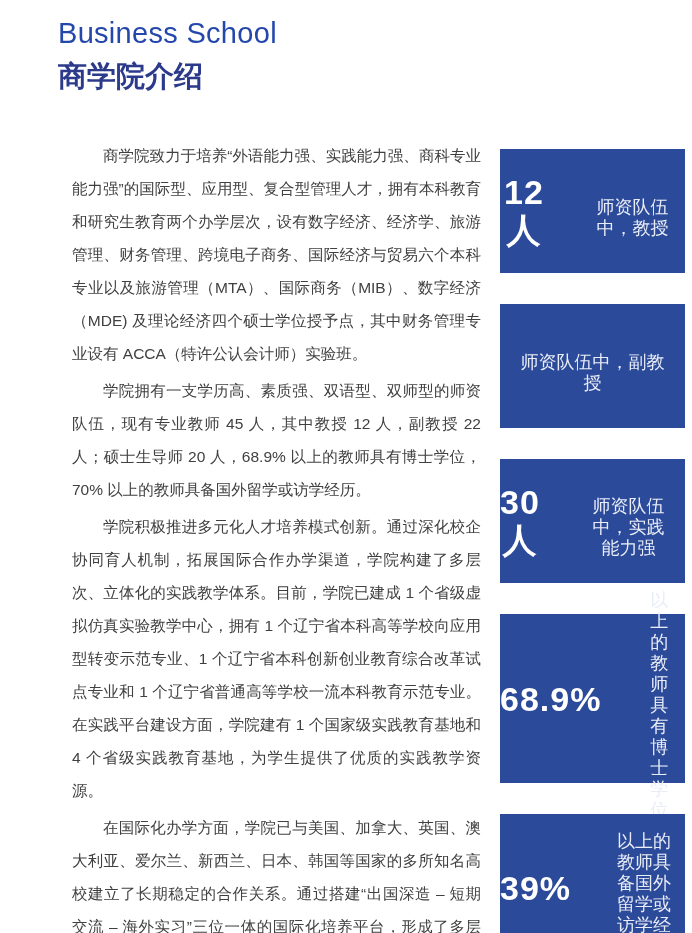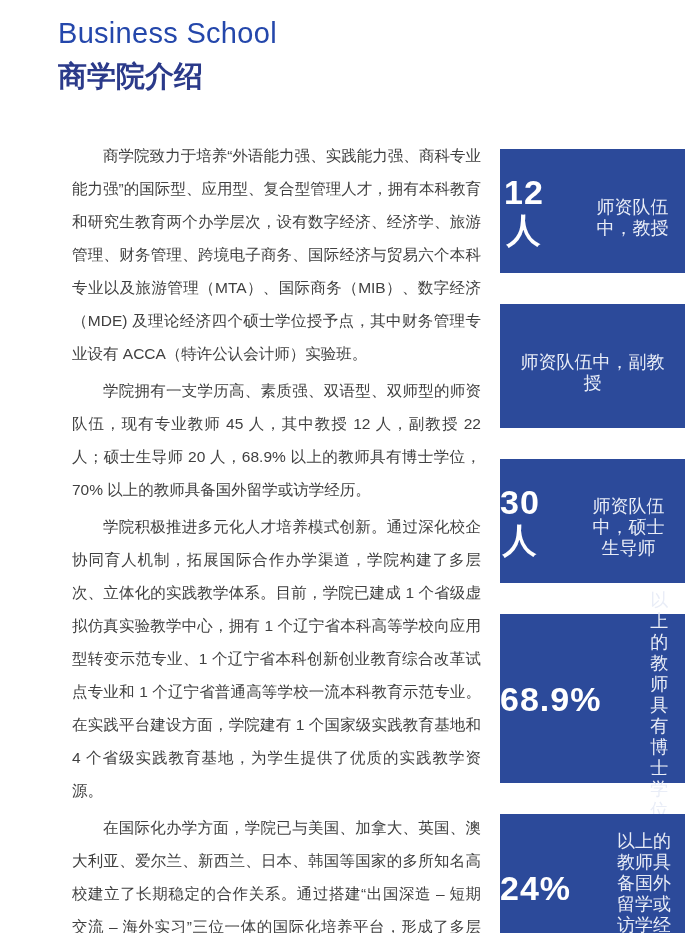--- a/index.html
+++ b/index.html
@@ -113,30 +113,30 @@
         <div class="stat-value">12 人</div>
         <div class="stat-caption">师资队伍中，教授</div>
       </div>
 
       <div class="stat-card">
         <div class="stat-caption">师资队伍中，副教授</div>
       </div>
 
       <div class="stat-card">
         <div class="stat-value">30 人</div>
-        <div class="stat-caption">师资队伍中，硕士生导师</div>
+        <div class="stat-caption">师资队伍中，实践能力强</div>
       </div>
 
       <div class="stat-card">
         <div class="stat-value">68.9%</div>
         <div class="stat-caption">以上的教师具有博士学位</div>
       </div>
 
       <div class="stat-card">
-        <div class="stat-value">24%</div>
+        <div class="stat-value">39%</div>
         <div class="stat-caption">以上的教师具备国外留学或访学经历</div>
       </div>
 
     </aside>
 
   </div>
 
 </div>
 
 </body></html>

